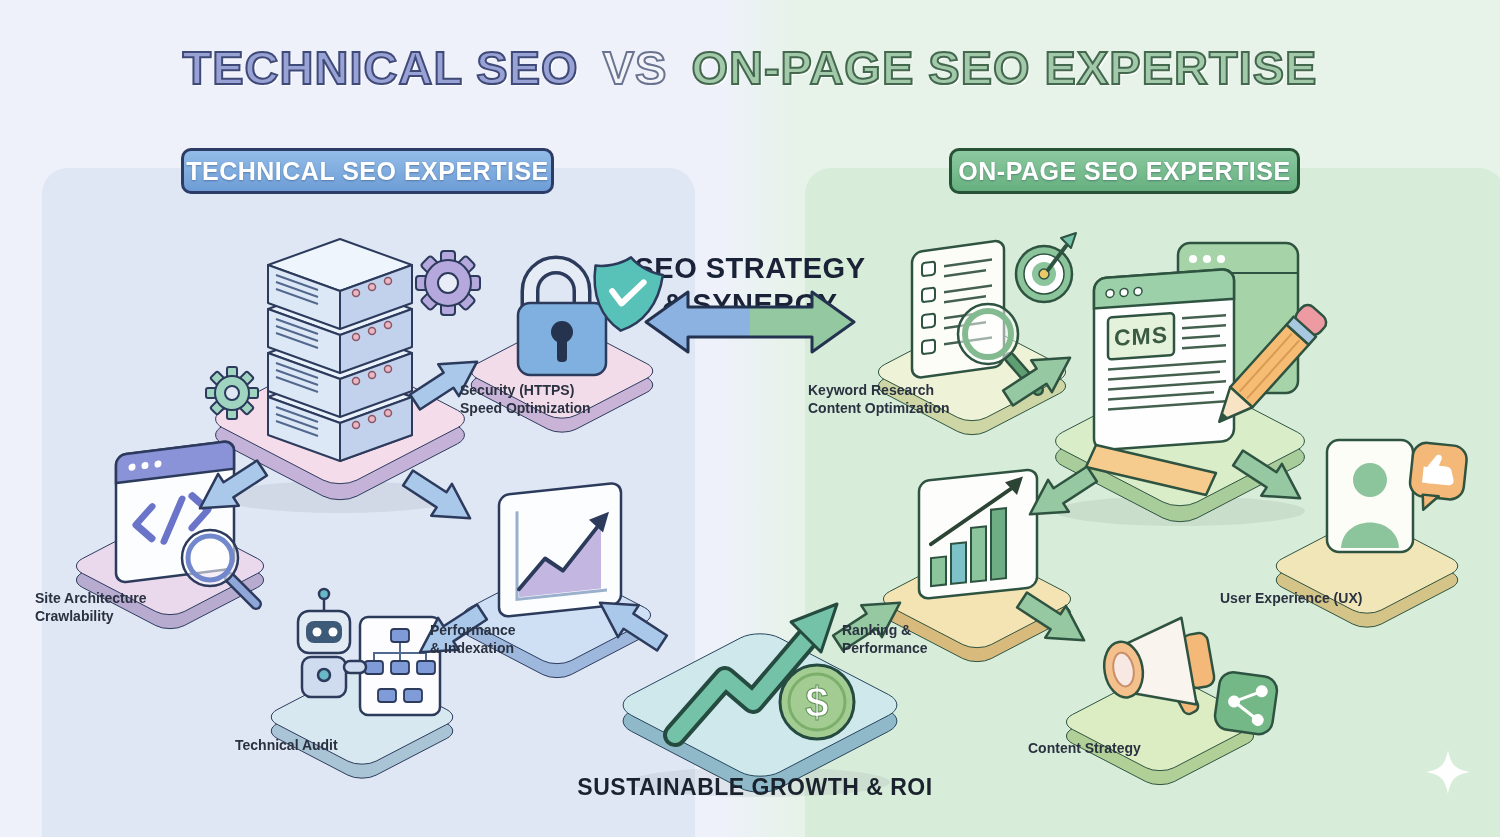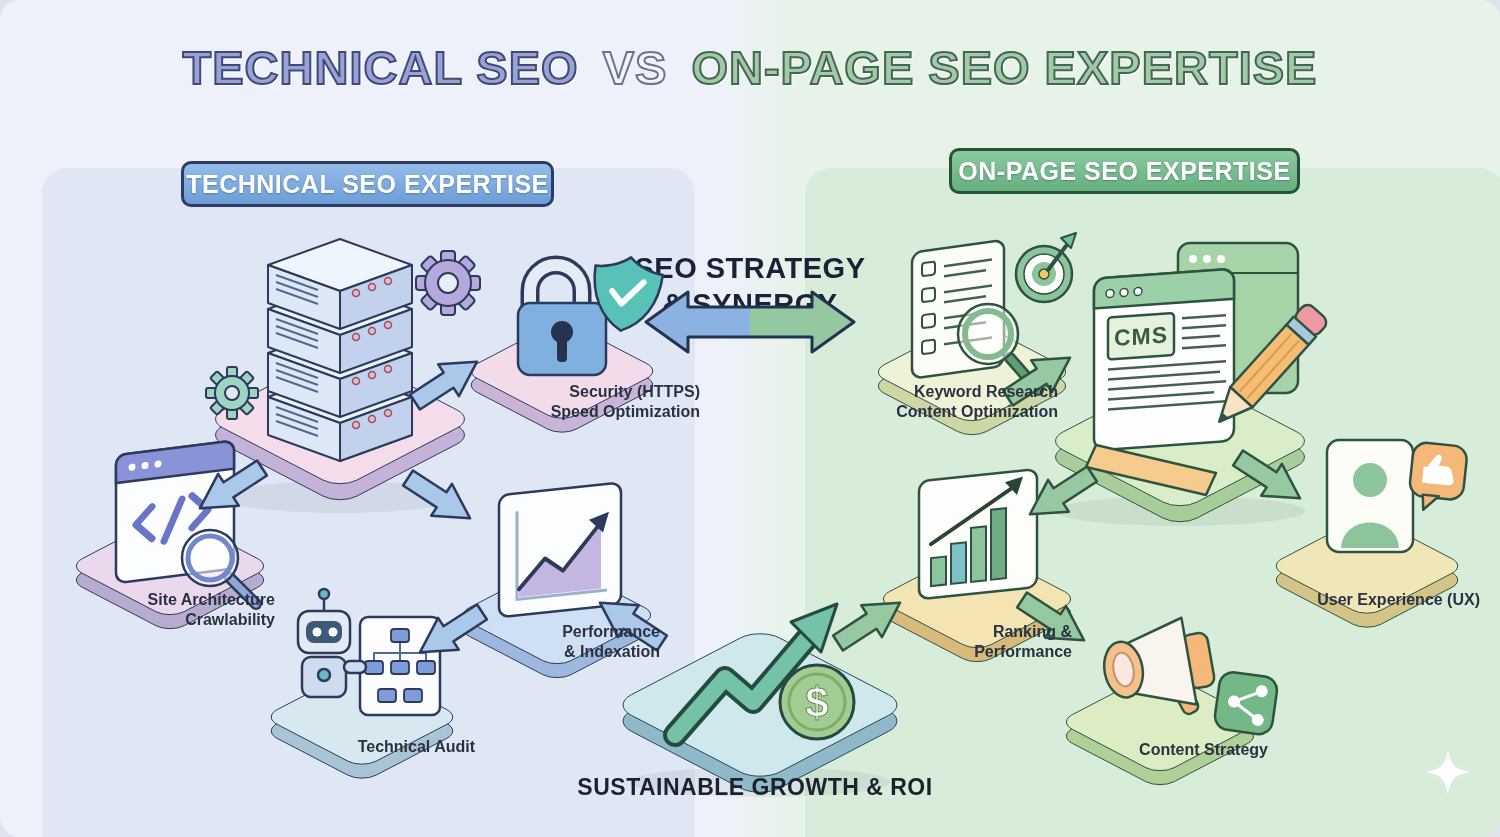--- a/index.html
+++ b/index.html
@@ -1,39 +1,38 @@
 <!DOCTYPE html>
 <html><head>
 <meta charset="utf-8">
 <style>
   html,body{margin:0;padding:0;background:#dfe3ee;}
   .canvas{
     position:relative;width:1500px;height:837px;overflow:hidden;
     font-family:"Liberation Sans",sans-serif;
     background:linear-gradient(90deg,#eef1fa 0%,#eef1fa 48%,#e7f3e9 53%,#e7f3e9 100%);
-    border-radius:20px;
   }
   .panel{position:absolute;border-radius:26px;}
   .panel-left{left:42px;top:168px;width:653px;height:700px;background:#dfe6f4;}
   .panel-right{left:805px;top:168px;width:700px;height:700px;background:#d8ecda;}
   .main-title{
     position:absolute;left:0;top:40px;width:1500px;text-align:center;
     font-size:47px;font-weight:800;letter-spacing:1px;white-space:nowrap;
   }
   .t-tech{color:#98a2d4;-webkit-text-stroke:2px #3f4a78;text-shadow:2px 2px 0 rgba(255,255,255,.85);}
   .t-vs{color:#f2f4f8;-webkit-text-stroke:2px #6a7490;margin:0 10px;}
   .t-onpage{color:#a3c9ab;-webkit-text-stroke:2px #43684e;text-shadow:2px 2px 0 rgba(255,255,255,.85);}
   .badge{
     position:absolute;height:40px;border-radius:10px;display:flex;align-items:center;justify-content:center;
     font-weight:700;font-size:25px;color:#ffffff;letter-spacing:.5px;text-shadow:0 1px 2px rgba(20,40,80,.35);
   }
-  .badge-left{left:181px;top:161px;width:367px;background:linear-gradient(#93bce8,#6d9dd6);border:3px solid #2d3c66;}
+  .badge-left{left:181px;top:148px;width:367px;background:linear-gradient(#93bce8,#6d9dd6);border:3px solid #2d3c66;}
   .badge-right{left:949px;top:148px;width:345px;background:linear-gradient(#8cc9a0,#66b07e);border:3px solid #275236;}
   .node-label{
-    position:absolute;text-align:right;font-weight:700;font-size:16px;line-height:1.28;color:#2a3140;
+    position:absolute;text-align:left;font-weight:700;font-size:14px;line-height:1.28;color:#2a3140;
   }
   .node-label span{display:block;}
   .center-label{
     position:absolute;left:620px;top:250px;width:260px;text-align:center;
     font-weight:800;font-size:29px;line-height:1.25;color:#1a2238;letter-spacing:.5px;
   }
   .center-label span{display:block;}
   .footer-label{
     position:absolute;left:555px;top:774px;width:400px;text-align:center;
     font-weight:800;font-size:23px;color:#1a222e;letter-spacing:.5px;

